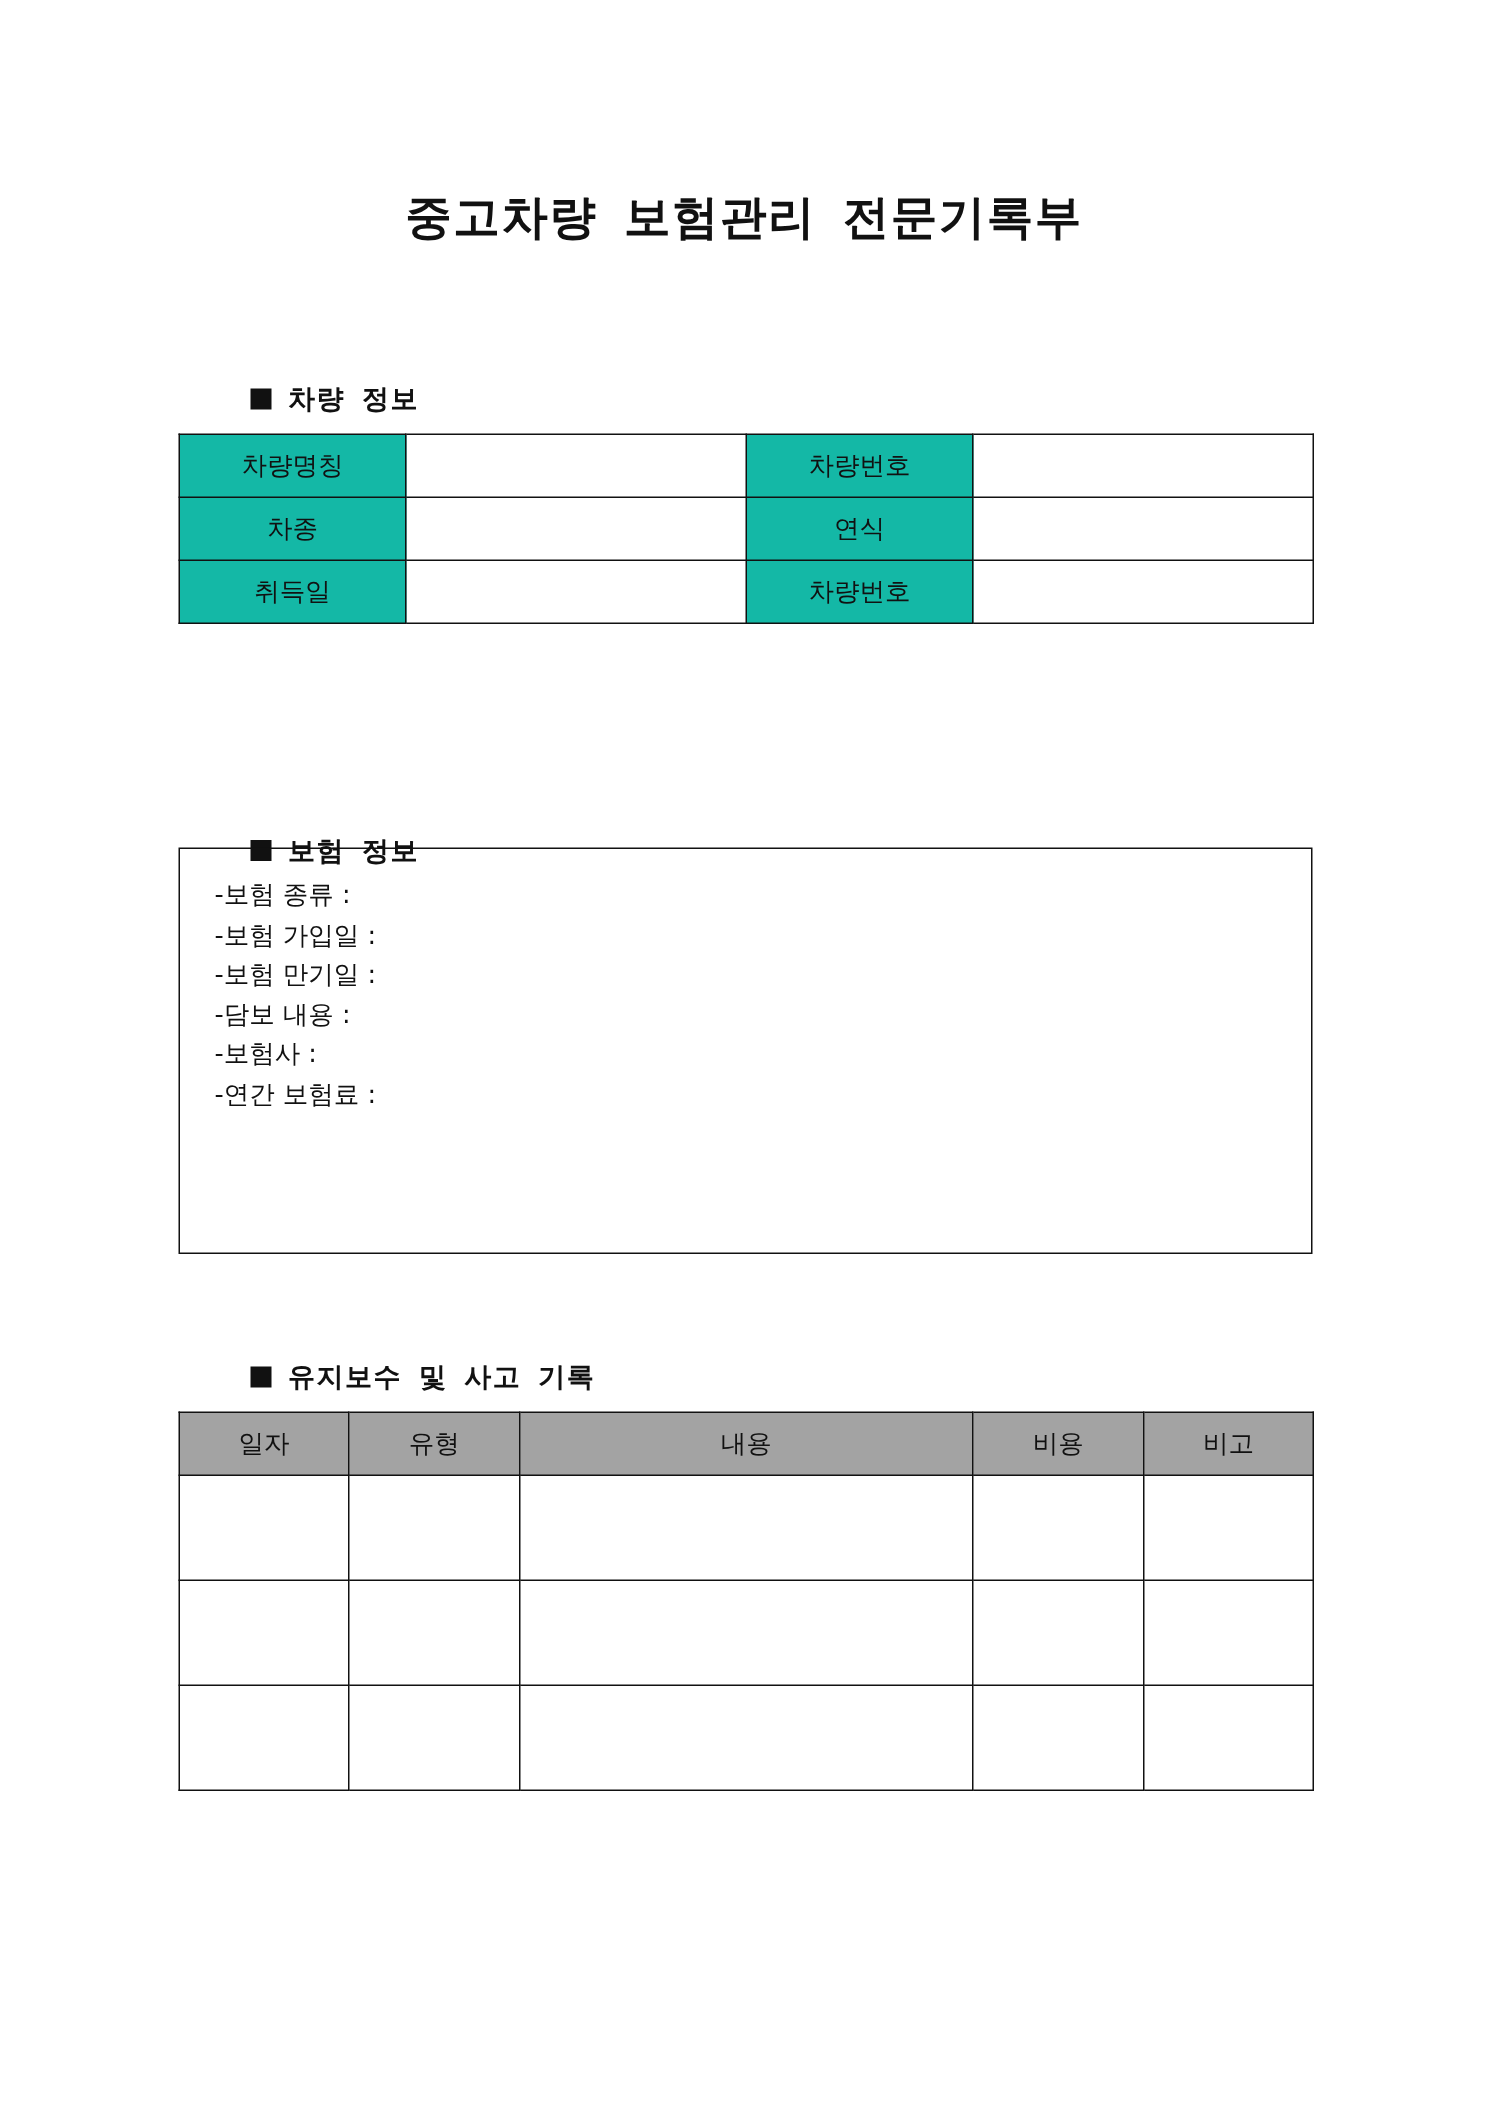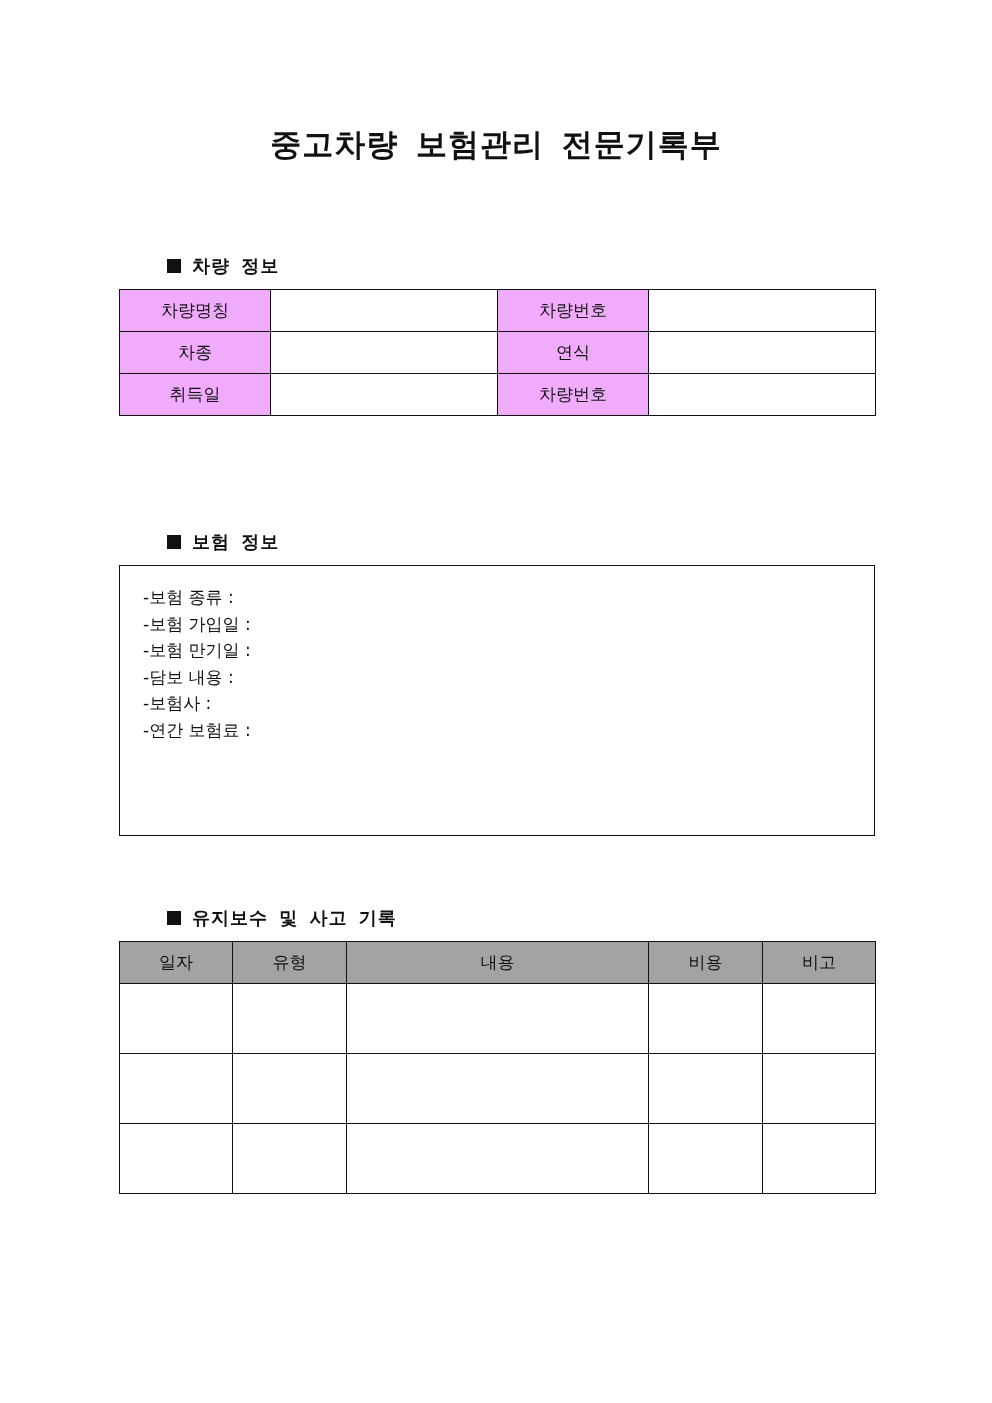--- a/index.html
+++ b/index.html
@@ -20,21 +20,21 @@
     }
     .section-head .sq {
       display: inline-block; width: 14px; height: 14px; background: #111;
       margin-right: 11px;
     }
     table { border-collapse: collapse; position: absolute; left: 119px; width: 756px; table-layout: fixed; }
     td, th {
       border: 1.5px solid #111; text-align: center; vertical-align: middle;
       font-size: 17px; font-weight: normal; padding: 0;
     }
-    .lbl { background: #f0abfc; }
+    .lbl { background: #14b8a6; }
     #vehicle-table { top: 289px; }
     #vehicle-table td { height: 41px; }
     .ins-box {
       position: absolute; left: 119px; top: 565px; width: 754px; height: 269px;
       border: 1.5px solid #111;
     }
     .ins-list { list-style: none; margin: 0; padding: 18px 0 0 23px; }
     .ins-list li { font-size: 17px; line-height: 26.6px; }
     #maint-table { top: 941px; }
     #maint-table th { height: 41px; background: #a3a3a3; }
@@ -72,21 +72,21 @@
     </tr>
     <tr>
       <td class="lbl">취득일</td>
       <td></td>
       <td class="lbl">차량번호</td>
       <td></td>
     </tr>
   </tbody>
 </table>
 
-<div class="section-head" style="top:530px;">
+<div class="section-head" style="top:555px;">
   <span class="sq"></span>
   <span>보험 정보</span>
 </div>
 
 <div class="ins-box">
   <ul class="ins-list">
     <li>-보험 종류 :</li>
     <li>-보험 가입일 :</li>
     <li>-보험 만기일 :</li>
     <li>-담보 내용 :</li>

